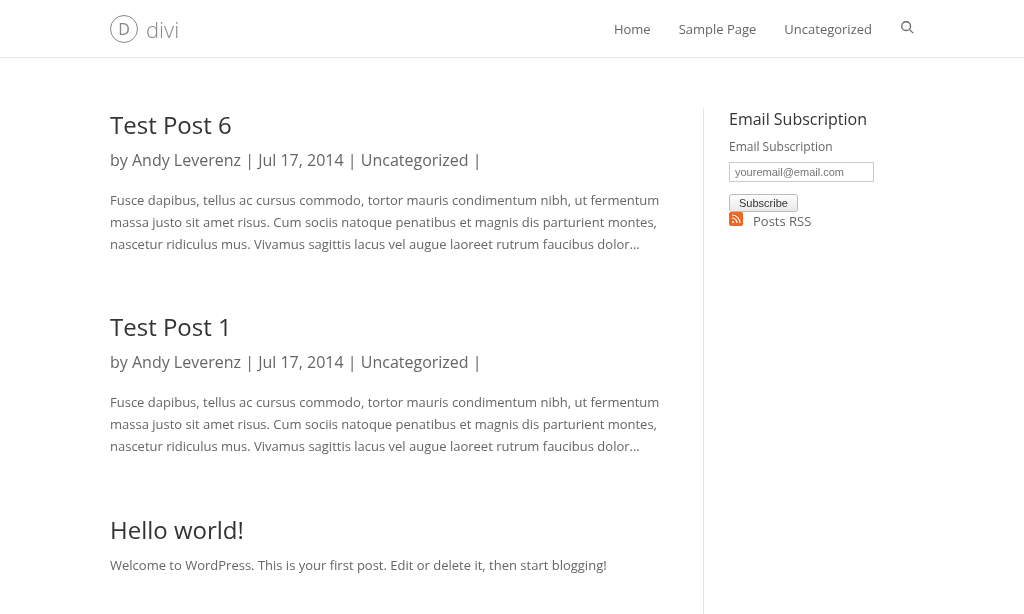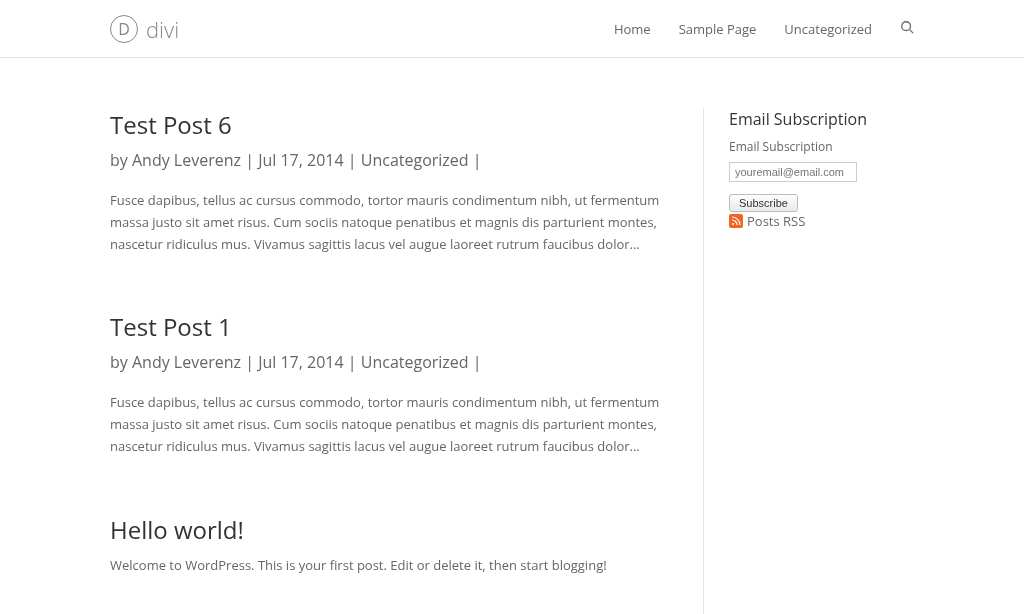--- a/index.html
+++ b/index.html
@@ -70,43 +70,43 @@
   .post .excerpt { font-size: 13px; line-height: 1.7; color: #666; }
 
   .widget-title {
     font-size: 16px;
     color: #333;
     font-weight: 500;
     margin-bottom: 8px;
   }
   .widget-label { font-size: 12px; color: #666; margin-bottom: 4px; }
   .email-input {
-    width: 128px;
+    width: 145px;
     border: 1px solid #ccc;
     padding: 3px 5px;
     font-size: 11px;
     color: #666;
     margin-bottom: 8px;
   }
   .subscribe-btn {
     border: 1px solid #bbb;
     background: linear-gradient(#fefefe, #e9e9e9);
     font-size: 11px;
     padding: 2px 9px;
     border-radius: 3px;
     color: #333;
     cursor: pointer;
   }
   .rss-link {
     display: flex;
-    align-items: center;
+    align-items: flex-start;
     font-size: 13px;
     color: #666;
     text-decoration: none;
-    gap: 4px;
+    gap: 10px;
     cursor: pointer;
   }
   .rss-icon {
     width: 14px; height: 14px;
     background: #f26522;
     border-radius: 2px;
     display: flex;
     align-items: center;
     justify-content: center;
   }

